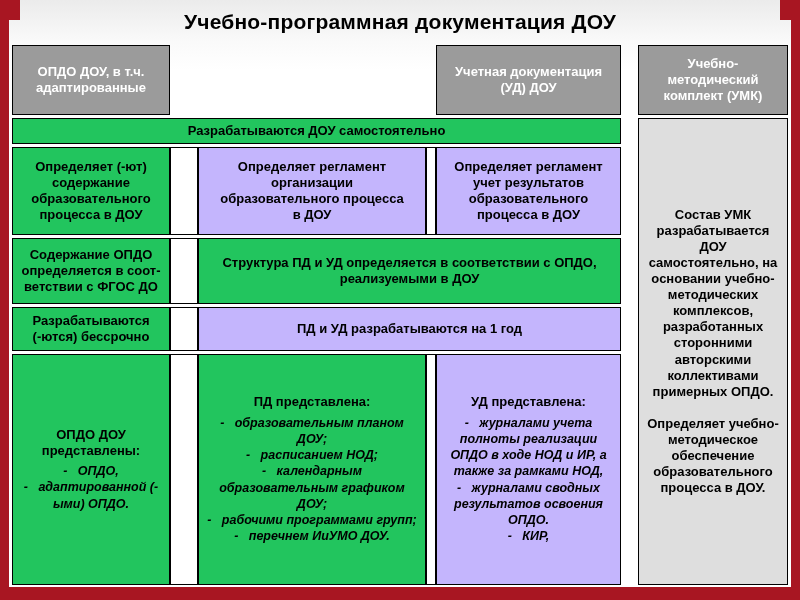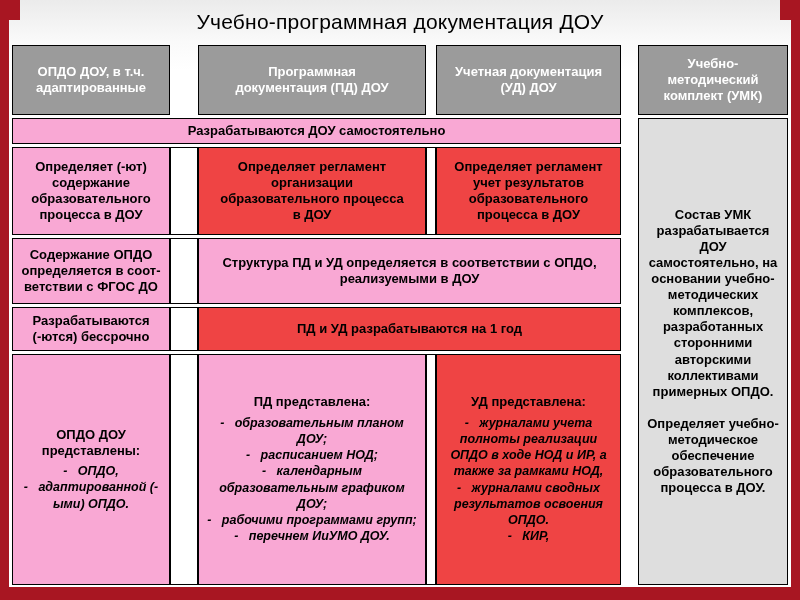--- a/index.html
+++ b/index.html
@@ -14,43 +14,43 @@
   .edge-left  { left: 0; top: 0; width: 9px; height: 600px; }
   .edge-right { right: 0; top: 0; width: 9px; height: 600px; }
   .edge-bottom{ left: 0; bottom: 0; width: 800px; height: 13px; z-index: 6; }
   .corner { position: absolute; width: 20px; height: 20px; background: #a81622; z-index: 7; }
   .corner-tl { left: 0; top: 0; }
   .corner-tr { right: 0; top: 0; }
 
   .title {
     position: absolute; top: 10px; left: 0; width: 100%;
     margin: 0; text-align: center;
-    font-size: 21px; font-weight: normal; letter-spacing: 0.2px;
+    font-size: 21px; font-weight: bold; letter-spacing: 0.2px;
   }
 
   .grid {
     position: absolute; left: 12px; top: 45px; width: 700px; height: 540px;
     display: grid;
     grid-template-columns: 158px 28px 228px 10px 185px 17px 150px;
     grid-template-rows: 70px 26px 88px 66px 44px 1fr;
     row-gap: 3px;
   }
   .cell {
     border: 1px solid #000;
     display: flex; flex-direction: column;
     align-items: center; justify-content: center;
     text-align: center;
     padding: 4px 6px;
     white-space: pre-line;
     font-weight: bold; font-size: 13px; line-height: 1.24;
   }
   .hdr   { background: #9b9b9b; color: #ffffff; }
-  .gray  { background: #f9a8d4; }
+  .gray  { background: #22c55e; }
   .lgray { background: #dedede; }
-  .white { background: #ef4444; }
+  .white { background: #c4b5fd; }
   .spacer{ background: #ffffff; border: 1px solid #000; }
 
   .c1 { grid-column: 1; } .c2 { grid-column: 2; } .c3 { grid-column: 3; }
   .c4 { grid-column: 4; } .c5 { grid-column: 5; } .c7 { grid-column: 7; }
   .r1 { grid-row: 1; } .r3 { grid-row: 3; }
   .r4 { grid-row: 4; } .r5 { grid-row: 5; } .r6 { grid-row: 6; }
   .banner  { grid-column: 1 / 6; grid-row: 2; }
   .span35  { grid-column: 3 / 6; }
   .umk     { grid-column: 7; grid-row: 2 / 7; }
 
@@ -66,22 +66,20 @@
 <div class="edge edge-bottom"></div>
 <div class="corner corner-tl"></div>
 <div class="corner corner-tr"></div>
 
 <h1 class="title">Учебно-программная документация ДОУ</h1>
 
 <div class="grid">
 
   <div class="cell hdr c1 r1">ОПДО ДОУ, в т.ч.
 адаптированные</div>
-  <div class="cell hdr c3 r1">Программная
-документация (ПД) ДОУ</div>
   <div class="cell hdr c5 r1">Учетная документация
 (УД) ДОУ</div>
   <div class="cell hdr c7 r1">Учебно-
 методический
 комплект (УМК)</div>
 
   <div class="cell gray banner">Разрабатываются ДОУ самостоятельно</div>
 
   <div class="cell gray c1 r3">Определяет (-ют)
 содержание

